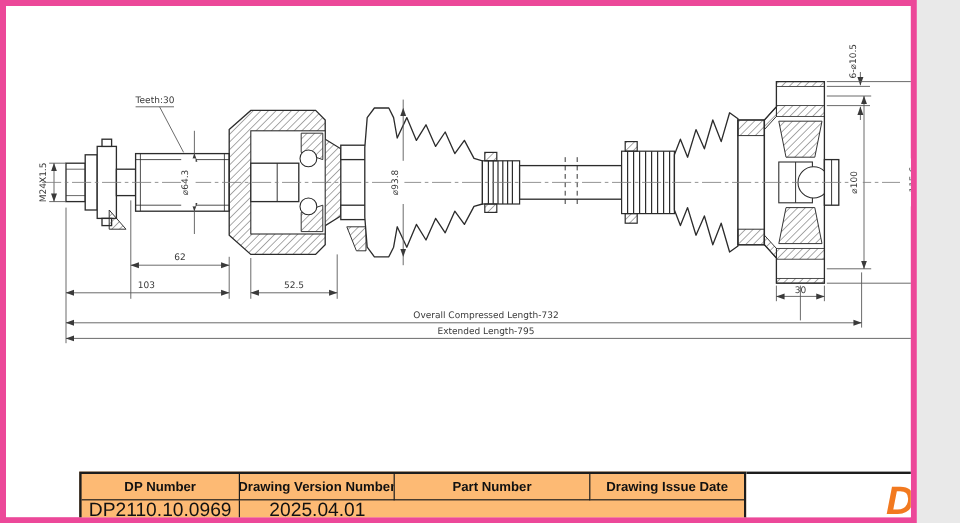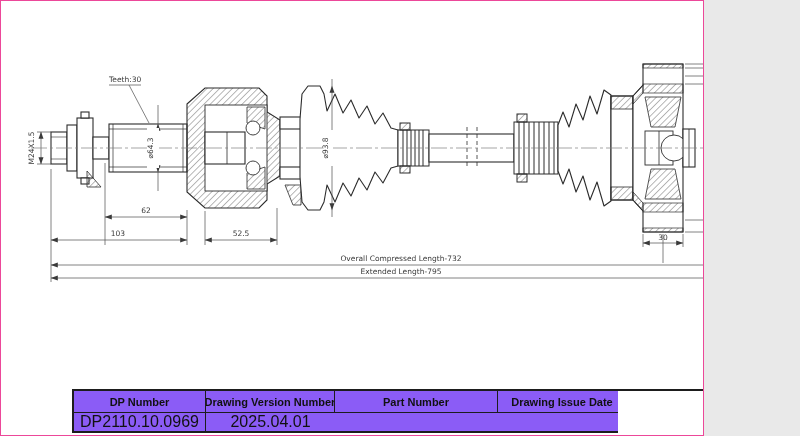--- a/index.html
+++ b/index.html
@@ -1,29 +1,29 @@
 <!DOCTYPE html>
 <html><head>
 <meta charset="utf-8">
 <style>
   html,body { margin:0; padding:0; background:#e9e9e9; }
   .sheet {
-    position:relative; width:704px; height:436px; box-sizing:border-box;
-    background:#ffffff; border:1px solid #ec4899; overflow:hidden;
+    position:relative; width:764px; height:436px; box-sizing:border-box;
+    background:#ffffff; border:5px solid #ec4899; overflow:hidden;
     font-family:"Liberation Sans", sans-serif;
   }
   svg text {
     font-family:"DejaVu Sans", sans-serif;
     fill:#3a3a3a;
   }
   .title-table {
-    position:absolute; left:71px; top:388px; width:552px; height:40px;
+    position:absolute; left:61px; top:388px; width:552px; height:40px;
     display:grid; grid-template-columns:132px 129px 163px 128px;
     grid-template-rows:22px 18px;
-    border:2px solid #1d1d1d; box-sizing:content-box; background:#8b5cf6;
+    border:2px solid #1d1d1d; box-sizing:content-box; background:#fdba74;
   }
   .title-table .cell {
     display:flex; align-items:center; justify-content:center;
     border-right:1.5px solid #1d1d1d; font-size:16px; color:#111;
     white-space:nowrap; overflow:hidden;
   }
   .title-table .cell.last { border-right:none;text-align:center; }
   .title-table .head { font-weight:bold; border-bottom:1.5px solid #1d1d1d; font-size:11px; }
   .logo-box {
     position:absolute; left:617px; top:388px; width:175px; height:44px;

